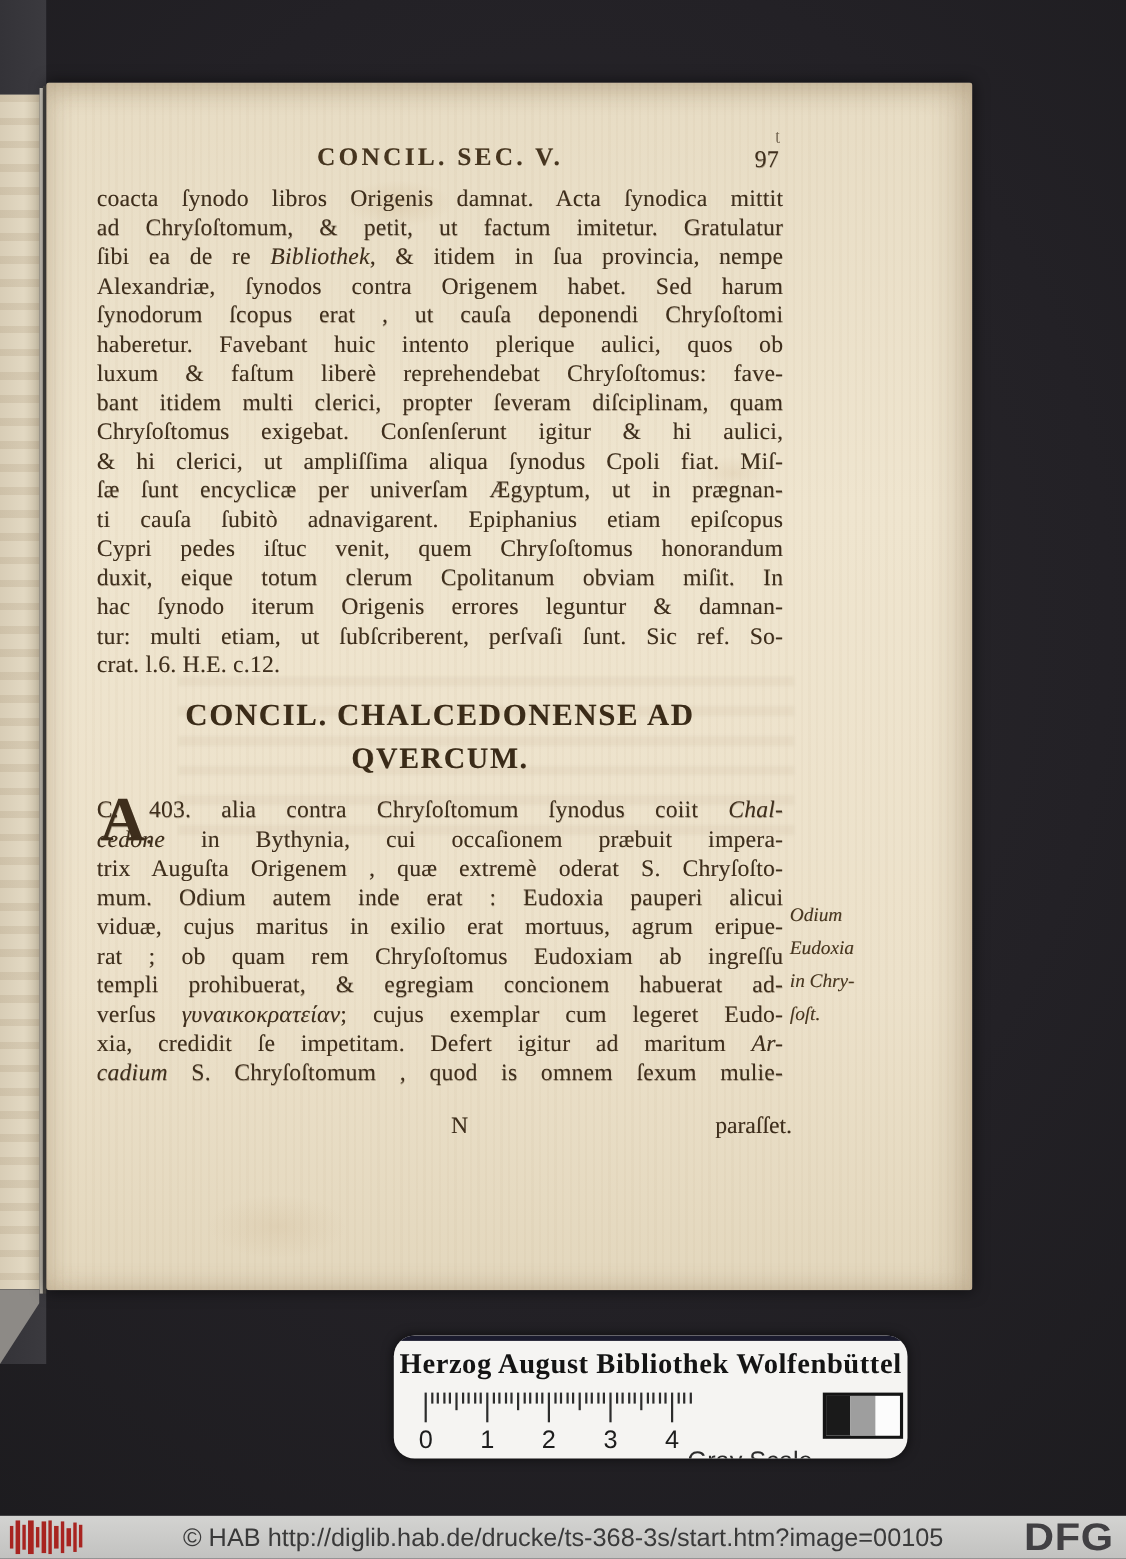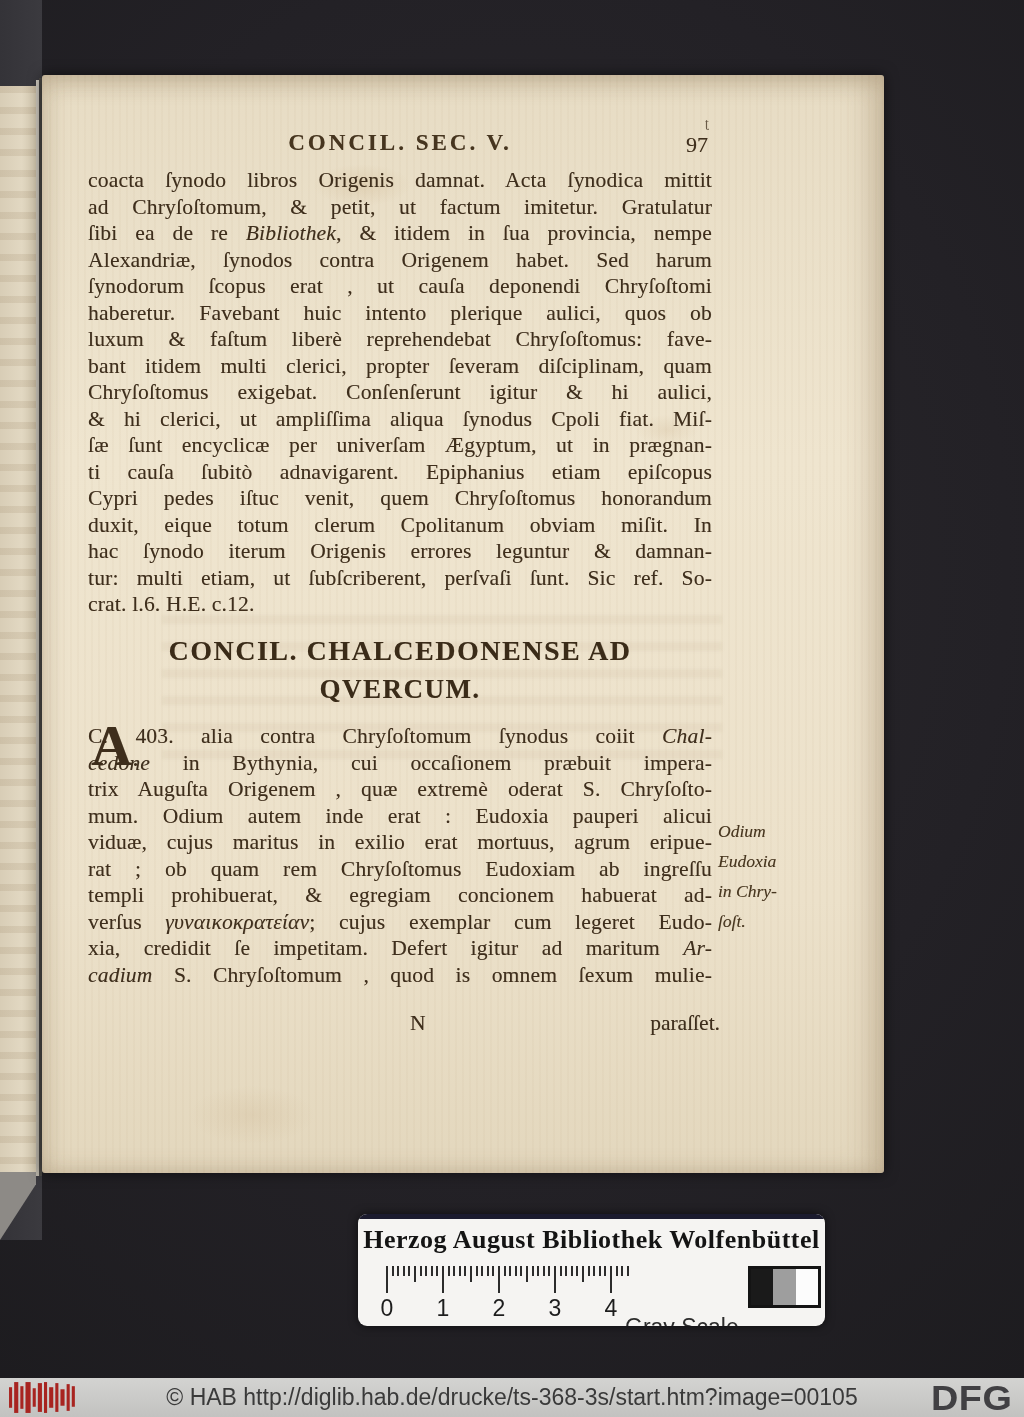--- a/index.html
+++ b/index.html
@@ -54,21 +54,21 @@
   .section-heading{position:absolute;left:46px;width:624px;text-align:center;
     font-weight:bold;letter-spacing:1.5px;color:#3a2b18;}
   #headline1{top:560px;font-size:28px;}
   #headline2{top:599px;font-size:27px;}
   .catchword-row{position:absolute;left:46px;top:936px;width:632px;height:27px;font-size:21.5px;}
   .catchword-row .sig{position:absolute;left:322px;}
   .catchword-row .cw{position:absolute;right:0;}
   .margin-note{position:absolute;left:676px;top:741px;width:130px;font-style:italic;
     font-size:17.5px;line-height:30px;color:#47361f;text-align:left;}
   
-  .card{position:absolute;left:358px;top:1214px;width:467px;height:112px;border-radius:9px;
+  .card{position:absolute;left:358px;top:1214px;width:467px;height:112px;border-radius:19px;
     background:var(--card-bg,#f5f4f2);overflow:hidden;
     box-shadow:0 0 10px rgba(0,0,0,.6);font-family:"Liberation Sans",sans-serif;}
   .card::before{content:"";position:absolute;left:0;top:0;width:100%;height:5px;background:#1b1b2e;}
   .card-title{position:absolute;left:0;top:11px;width:100%;text-align:center;
     font-family:"Liberation Serif","DejaVu Serif",serif;font-weight:bold;font-size:26px;
     letter-spacing:.5px;color:#141414;}
   .ruler{position:absolute;left:28px;top:52px;width:250px;height:56px;}
   .tick{position:absolute;top:0;width:2px;background:#2c2c2c;}
   .tick.short{height:10px;}
   .tick.mid{height:16px;}

